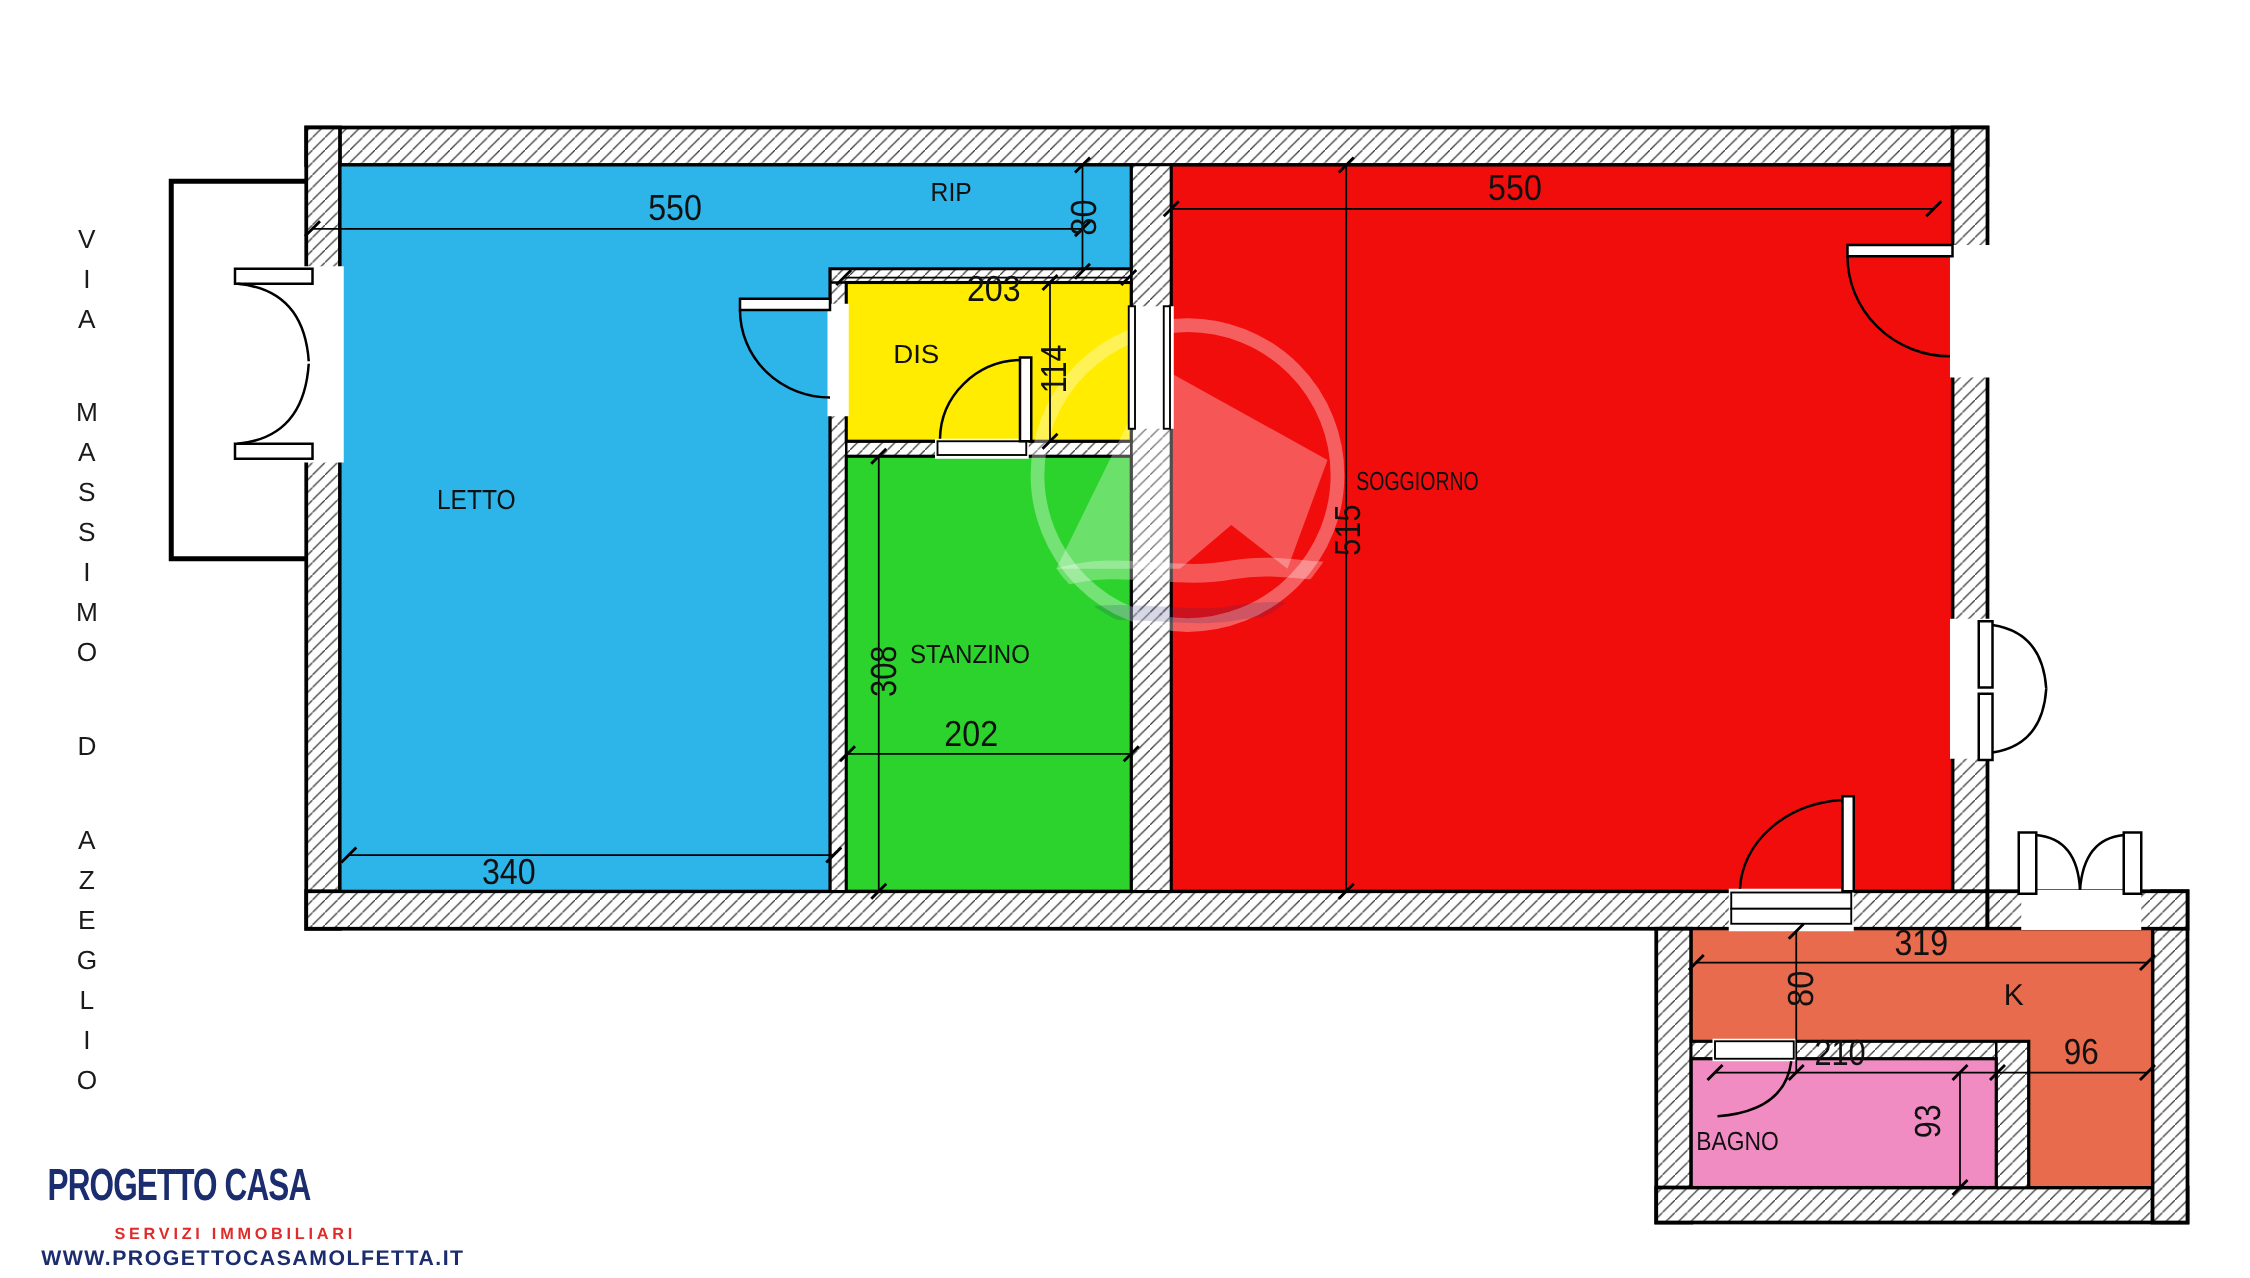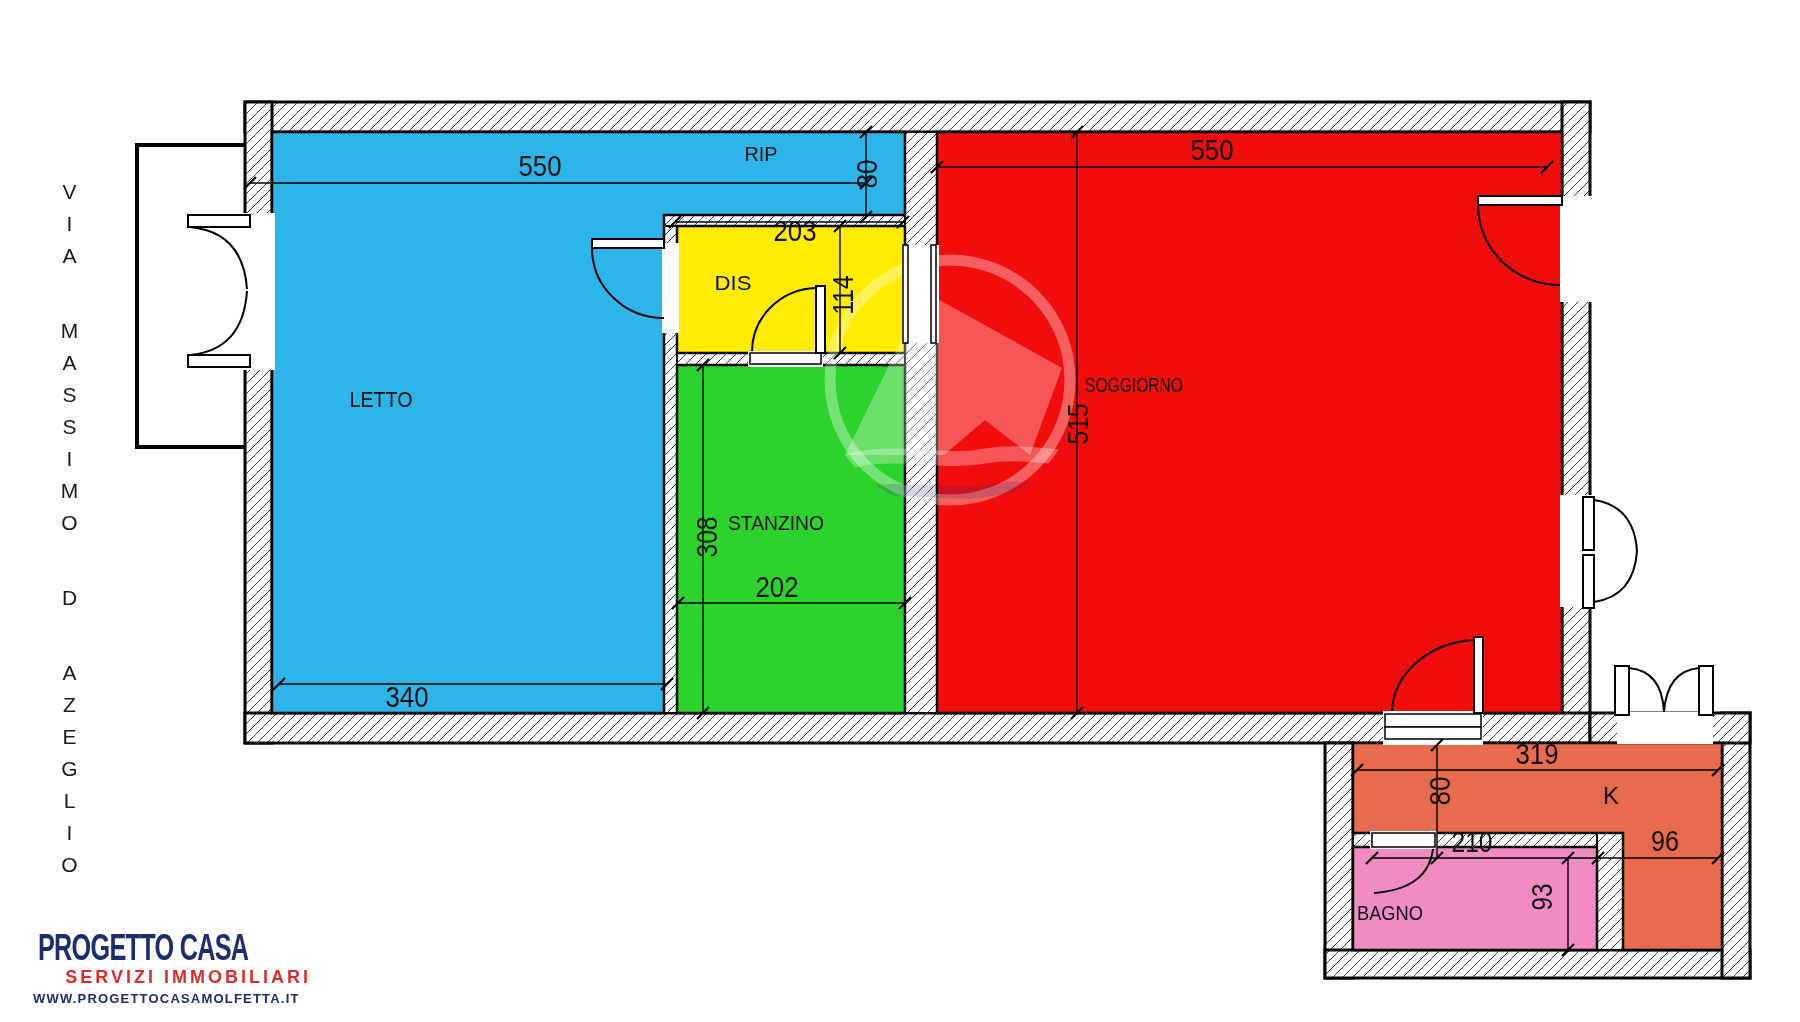--- a/index.html
+++ b/index.html
@@ -19,22 +19,22 @@
   #street-label{
     position:absolute;left:57px;top:180px;
     writing-mode:vertical-rl;text-orientation:upright;
     font-size:21px;letter-spacing:9px;word-spacing:11px;
     color:#1a1a1a;white-space:nowrap;
   }
   #logo{position:absolute;left:33px;top:929px;width:280px;}
   .logo-row{display:flex;align-items:flex-start;gap:5px;text-align:center;}
   .logo-title{font-weight:bold;font-size:36px;line-height:38px;color:#1b2d6e;
     transform:scaleX(0.70);transform-origin:left top;white-space:nowrap;letter-spacing:-1px;}
-  .logo-subtitle{font-weight:bold;font-size:18px;color:#e02b2b;letter-spacing:3px;white-space:nowrap;margin-top:0px;}
-  .logo-web{font-weight:bold;font-size:13px;color:#1b2d6e;letter-spacing:1.2px;white-space:nowrap;margin-top:3px;}
+  .logo-subtitle{font-weight:bold;font-size:13px;color:#e02b2b;letter-spacing:3px;white-space:nowrap;margin-top:12px;}
+  .logo-web{font-weight:bold;font-size:17px;color:#1b2d6e;letter-spacing:1.2px;white-space:nowrap;margin-top:3px;}
 </style>
 </head>
 <body>
 
 <svg id="plan" viewBox="0 0 1800 1022">
   <defs>
     <pattern id="hatch" patternUnits="userSpaceOnUse" width="10" height="10">
       <rect width="10" height="10" fill="#ffffff"></rect>
       <path d="M-2,12 L12,-2" stroke="#3a3a3a" stroke-width="1"></path>
     </pattern>

